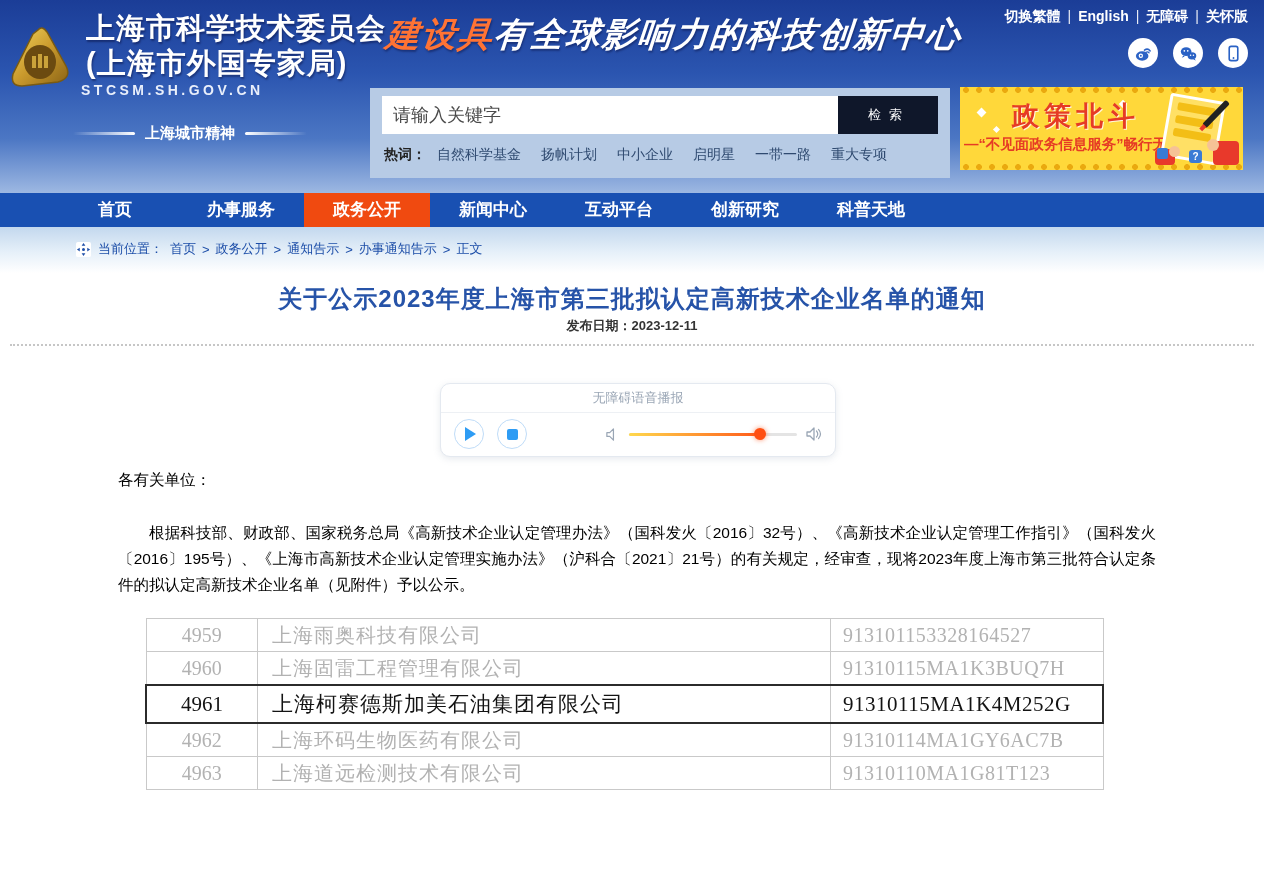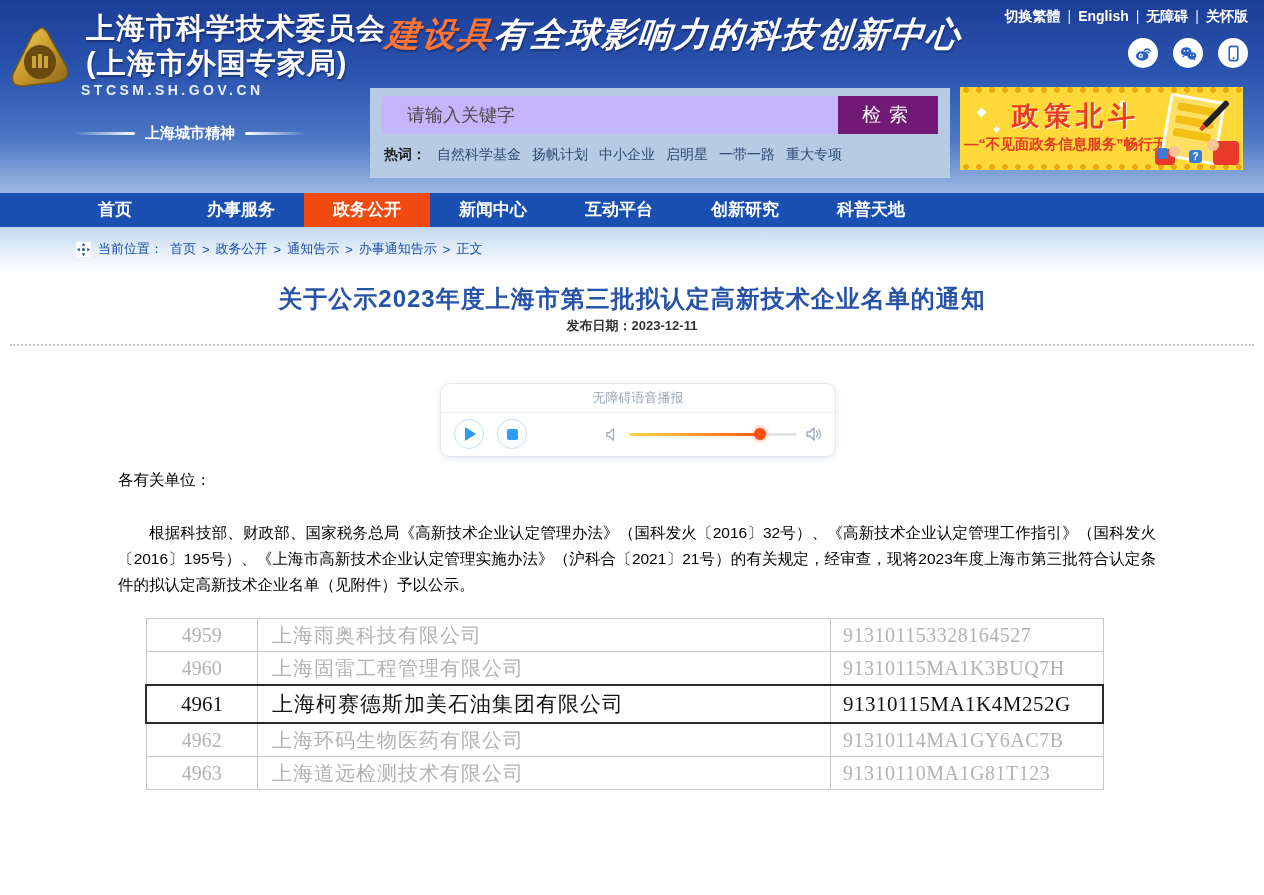--- a/index.html
+++ b/index.html
@@ -27,24 +27,24 @@
   .topbar{position:absolute;right:16px;top:8px;color:#fff;font-size:14px;}
   .topbar .sep{margin:0 7px;opacity:.9;}
   .topbar .tlink{cursor:pointer;font-weight:bold;}
   .social{position:absolute;right:16px;top:38px;display:flex;gap:15px;}
   .social-icon{width:30px;height:30px;border-radius:50%;background:#fff;display:flex;
                align-items:center;justify-content:center;color:#2a62c5;cursor:pointer;}
 
   
   .search-panel{position:absolute;left:370px;top:88px;width:580px;height:90px;background:#b7cbe5;}
   .search-row{position:absolute;left:12px;top:8px;width:556px;height:38px;display:flex;}
-  .search-input{flex:1;border:none;padding:0 25px;font-size:18px;color:#333;background:#c4b5fd;outline:none;
+  .search-input{flex:1;border:none;padding:0 11px;font-size:18px;color:#333;background:#ffffff;outline:none;
                 font-family:inherit;}
   .search-input::placeholder{color:#4a4a4a;}
-  .search-btn{width:100px;background:#701a75;color:#fff;border:none;font-size:19px;letter-spacing:8px;
+  .search-btn{width:100px;background:#0f172a;color:#fff;border:none;font-size:13px;letter-spacing:8px;
               padding-left:8px;cursor:pointer;font-family:inherit;}
   .hotwords{position:absolute;left:14px;top:58px;font-size:14px;color:#2f4a70;display:flex;gap:11px;}
   .hot-label{color:#222;font-weight:bold;}
   .hotword{cursor:pointer;}
 
   
   .banner{position:absolute;left:960px;top:87px;width:283px;height:83px;background:#ffd83a;overflow:hidden;cursor:pointer;}
   .banner .scallop{position:absolute;left:0;width:298px;height:6px;
      background-image:radial-gradient(circle at 6px 3px,#eaa90f 2.6px,rgba(0,0,0,0) 3.2px);
      background-size:13px 6px;}
@@ -189,21 +189,21 @@
       </span>
     </div>
 
     <div class="search-panel">
       <div class="search-row">
         <input class="search-input" type="text" placeholder="请输入关键字" style="">
         <button class="search-btn">检索</button>
       </div>
       <div class="hotwords">
         <span class="hot-label">热词：</span>
-        <span id="hotword-list" style="display:flex;gap:11px;">
+        <span id="hotword-list" style="display:flex;gap:20px;">
             <span class="hotword">自然科学基金</span>
             <span class="hotword">扬帆计划</span>
             <span class="hotword">中小企业</span>
             <span class="hotword">启明星</span>
             <span class="hotword">一带一路</span>
             <span class="hotword">重大专项</span>
           </span>
       </div>
     </div>
 

